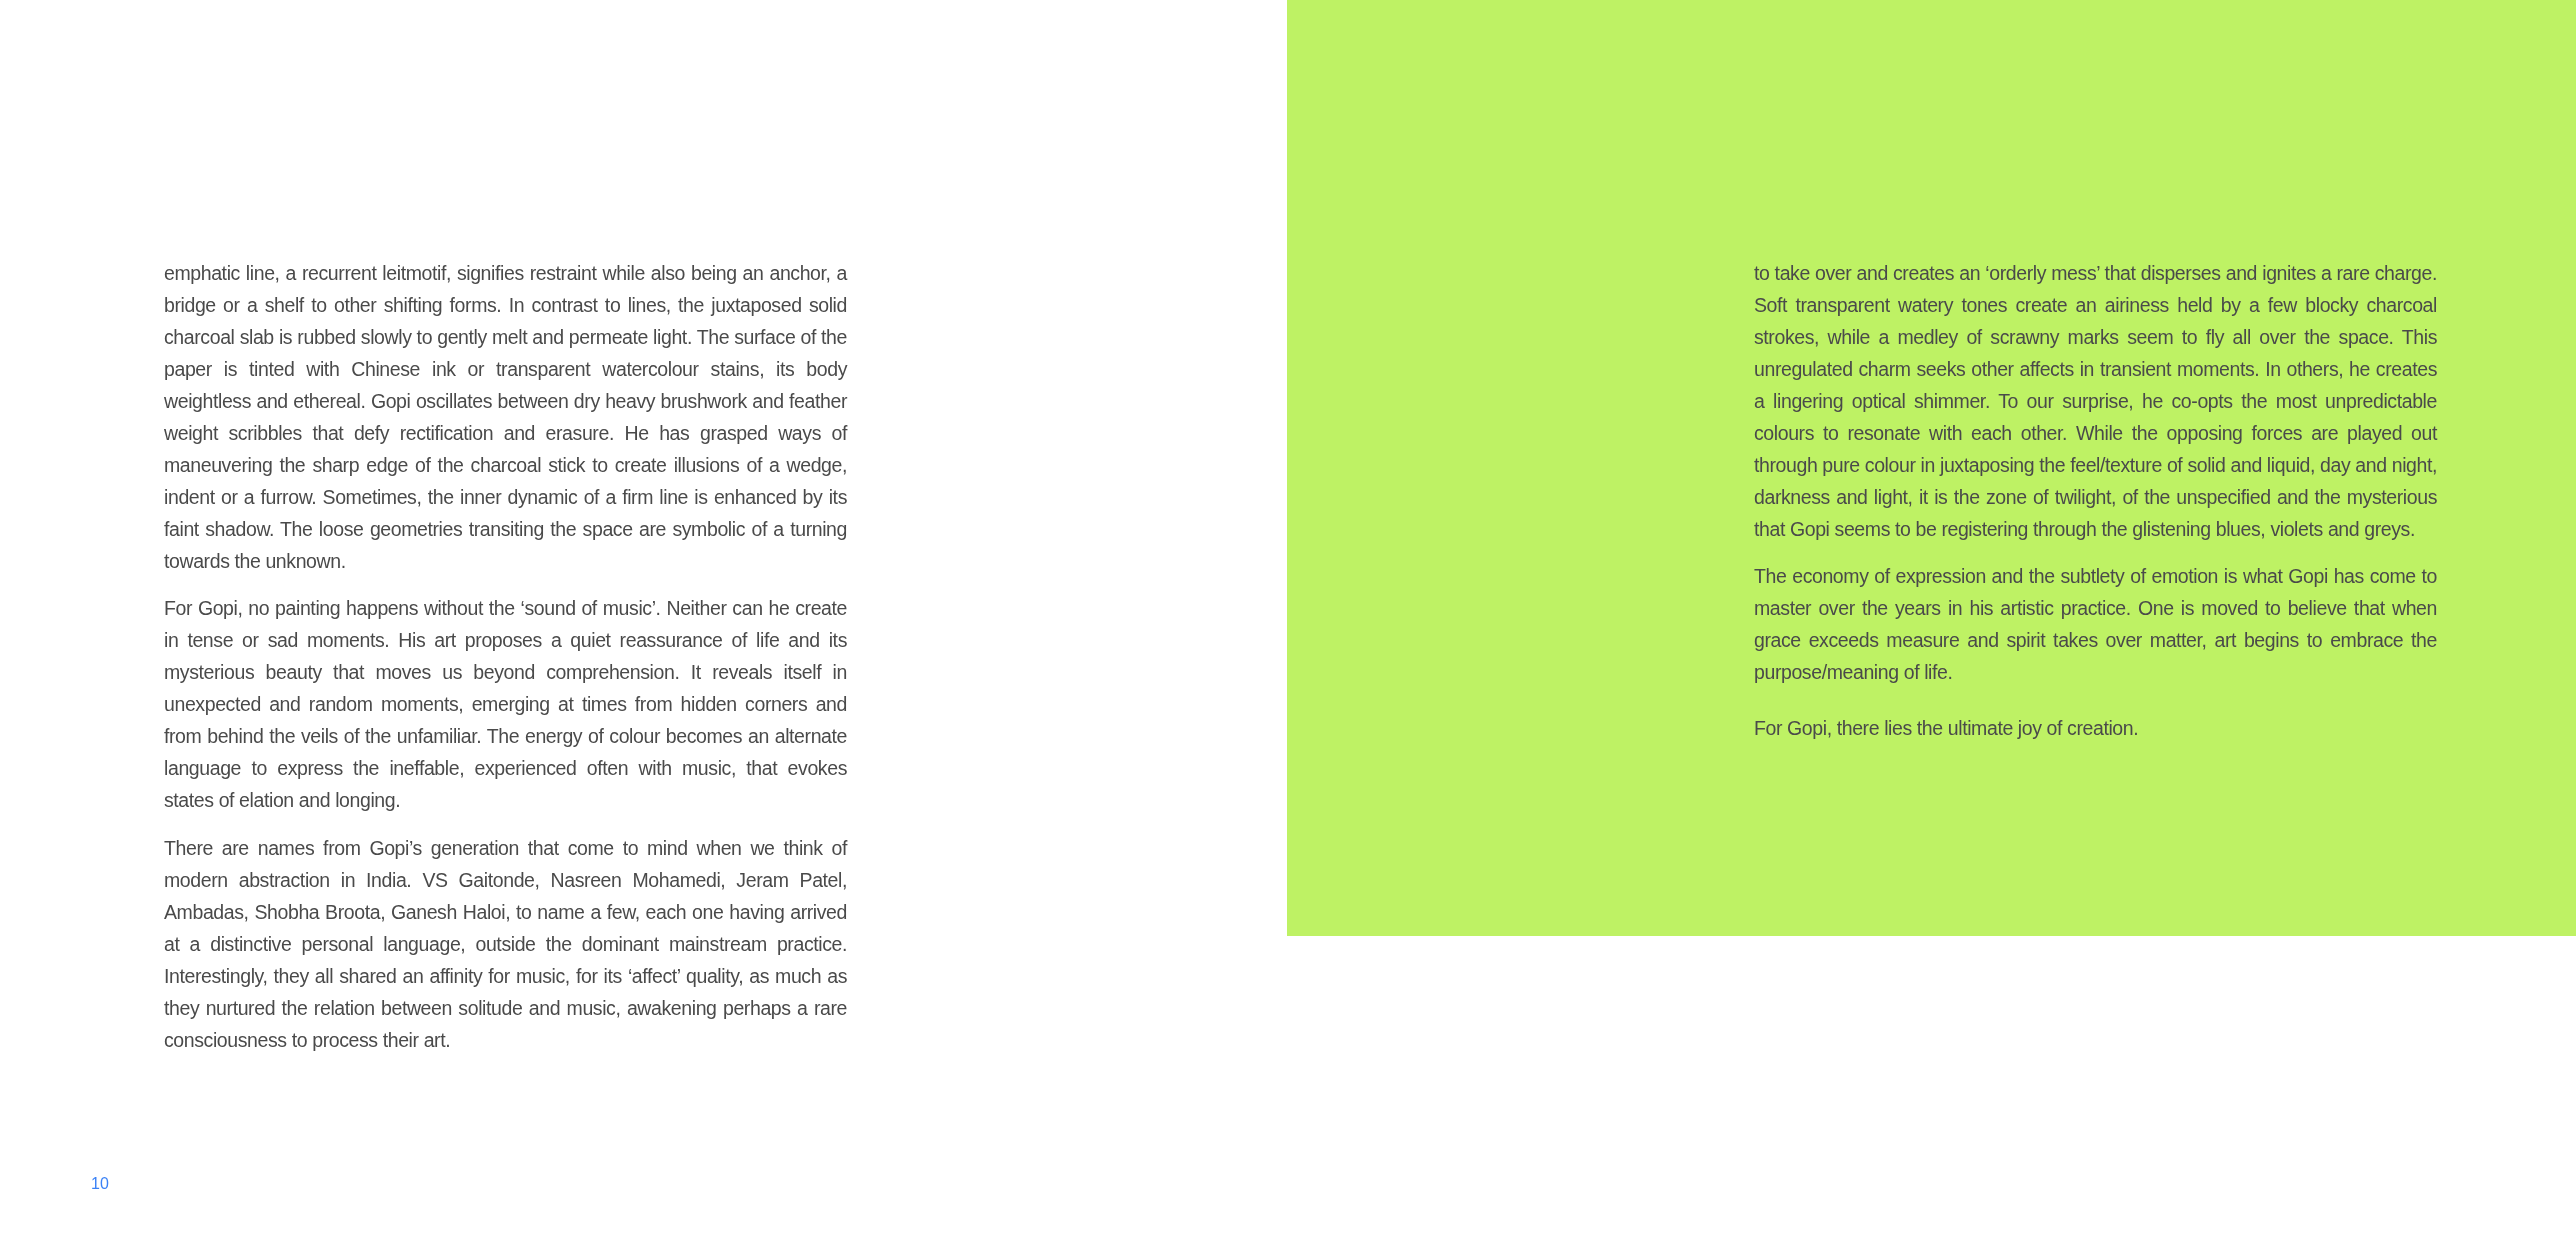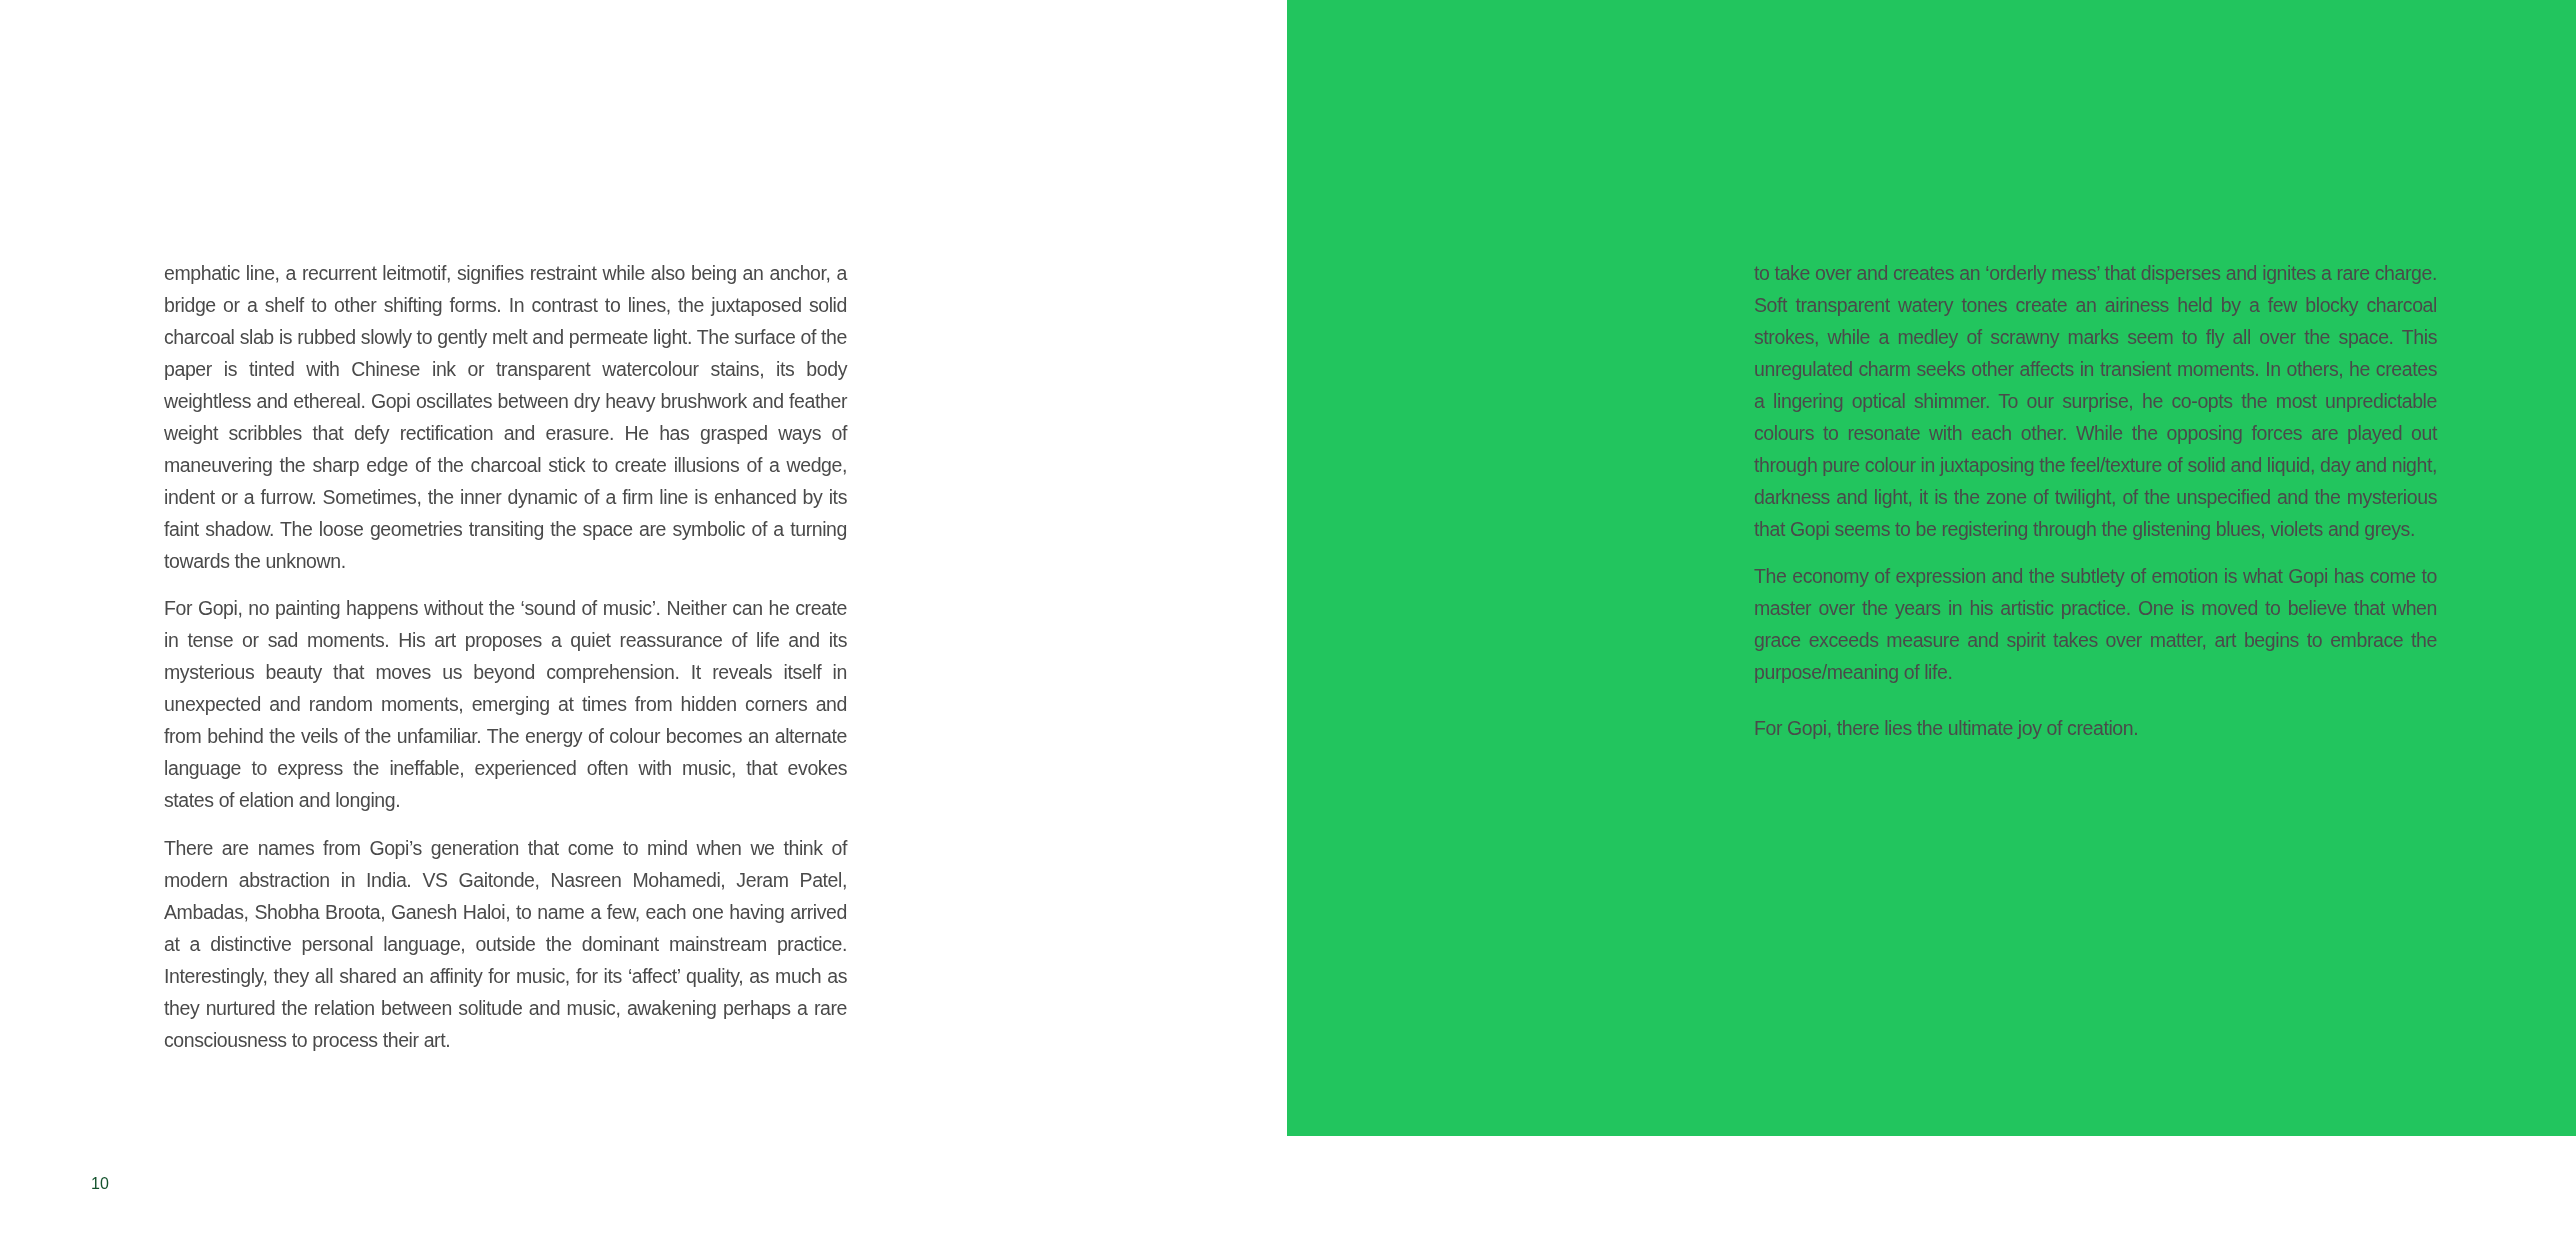--- a/index.html
+++ b/index.html
@@ -4,38 +4,38 @@
 <style>
   html, body { margin: 0; padding: 0; }
   body {
     width: 2576px; height: 1260px; position: relative; overflow: hidden;
     font-family: "Liberation Sans", sans-serif; color: #4a4a4a;
   }
   .page-left {
     position: absolute; left: 0; top: 0; width: 1287px; height: 1260px; background: #ffffff; margin-left: 24px;
   }
   .page-right {
-    position: absolute; left: 1287px; top: 0; width: 1289px; height: 1136px; background: #22c55e;
+    position: absolute; left: 1287px; top: 0; width: 1289px; height: 936px; background: #bef264;
   }
   .column {
     position: absolute; top: 257px; width: 683px;
     font-size: 19.5px; line-height: 32px; text-align: justify;
     letter-spacing: -0.4px;
   }
   .col-left { left: 140px; }
   .col-right { left: 467px; }
   .column p { margin: 0 0 15.4px 0; }
   .column p.spaced { margin-top: 24px; }
   .signature {
     text-align: right; margin-top: 24px;
   }
   .sig-name { font-size: 19px; line-height: 29.5px; letter-spacing: 0; display: block; }
   .sig-title { font-size: 16px; line-height: 27px; font-style: italic; letter-spacing: 0; display: block; }
   .page-number {
-    position: absolute; left: 67px; top: 1175px; font-size: 16px; color: #14532d;
+    position: absolute; left: 67px; top: 1175px; font-size: 16px; color: #3b82f6;
   }
 </style>
 </head>
 <body>
 
 <div class="page-left">
   <div class="column col-left">
     <p>emphatic line, a recurrent leitmotif, signifies restraint while also being an anchor, a bridge or a shelf to other shifting forms. In contrast to lines, the juxtaposed solid charcoal slab is rubbed slowly to gently melt and permeate light. The surface of the paper is tinted with Chinese ink or transparent watercolour stains, its body weightless and ethereal. Gopi oscillates between dry heavy brushwork and feather weight scribbles that defy rectification and erasure. He has grasped ways of maneuvering the sharp edge of the charcoal stick to create illusions of a wedge, indent or a furrow. Sometimes, the inner dynamic of a firm line is enhanced by its faint shadow. The loose geometries transiting the space are symbolic of a turning towards the unknown.</p>
     <p>For Gopi, no painting happens without the ‘sound of music’. Neither can he create in tense or sad moments. His art proposes a quiet reassurance of life and its mysterious beauty that moves us beyond comprehension. It reveals itself in unexpected and random moments, emerging at times from hidden corners and from behind the veils of the unfamiliar. The energy of colour becomes an alternate language to express the ineffable, experienced often with music, that evokes states of elation and longing.</p>
     <p>There are names from Gopi’s generation that come to mind when we think of modern abstraction in India. VS Gaitonde, Nasreen Mohamedi, Jeram Patel, Ambadas, Shobha Broota, Ganesh Haloi, to name a few, each one having arrived at a distinctive personal language, outside the dominant mainstream practice. Interestingly, they all shared an affinity for music, for its ‘affect’ quality, as much as they nurtured the relation between solitude and music, awakening perhaps a rare consciousness to process their art.</p>

